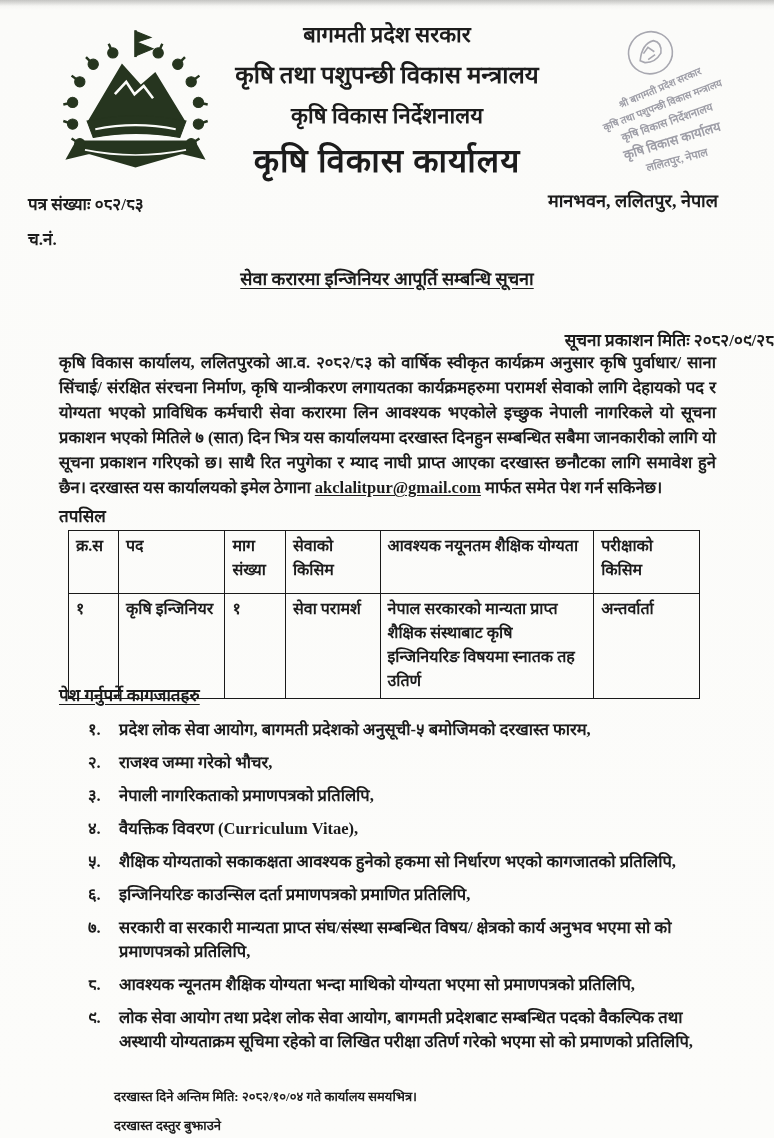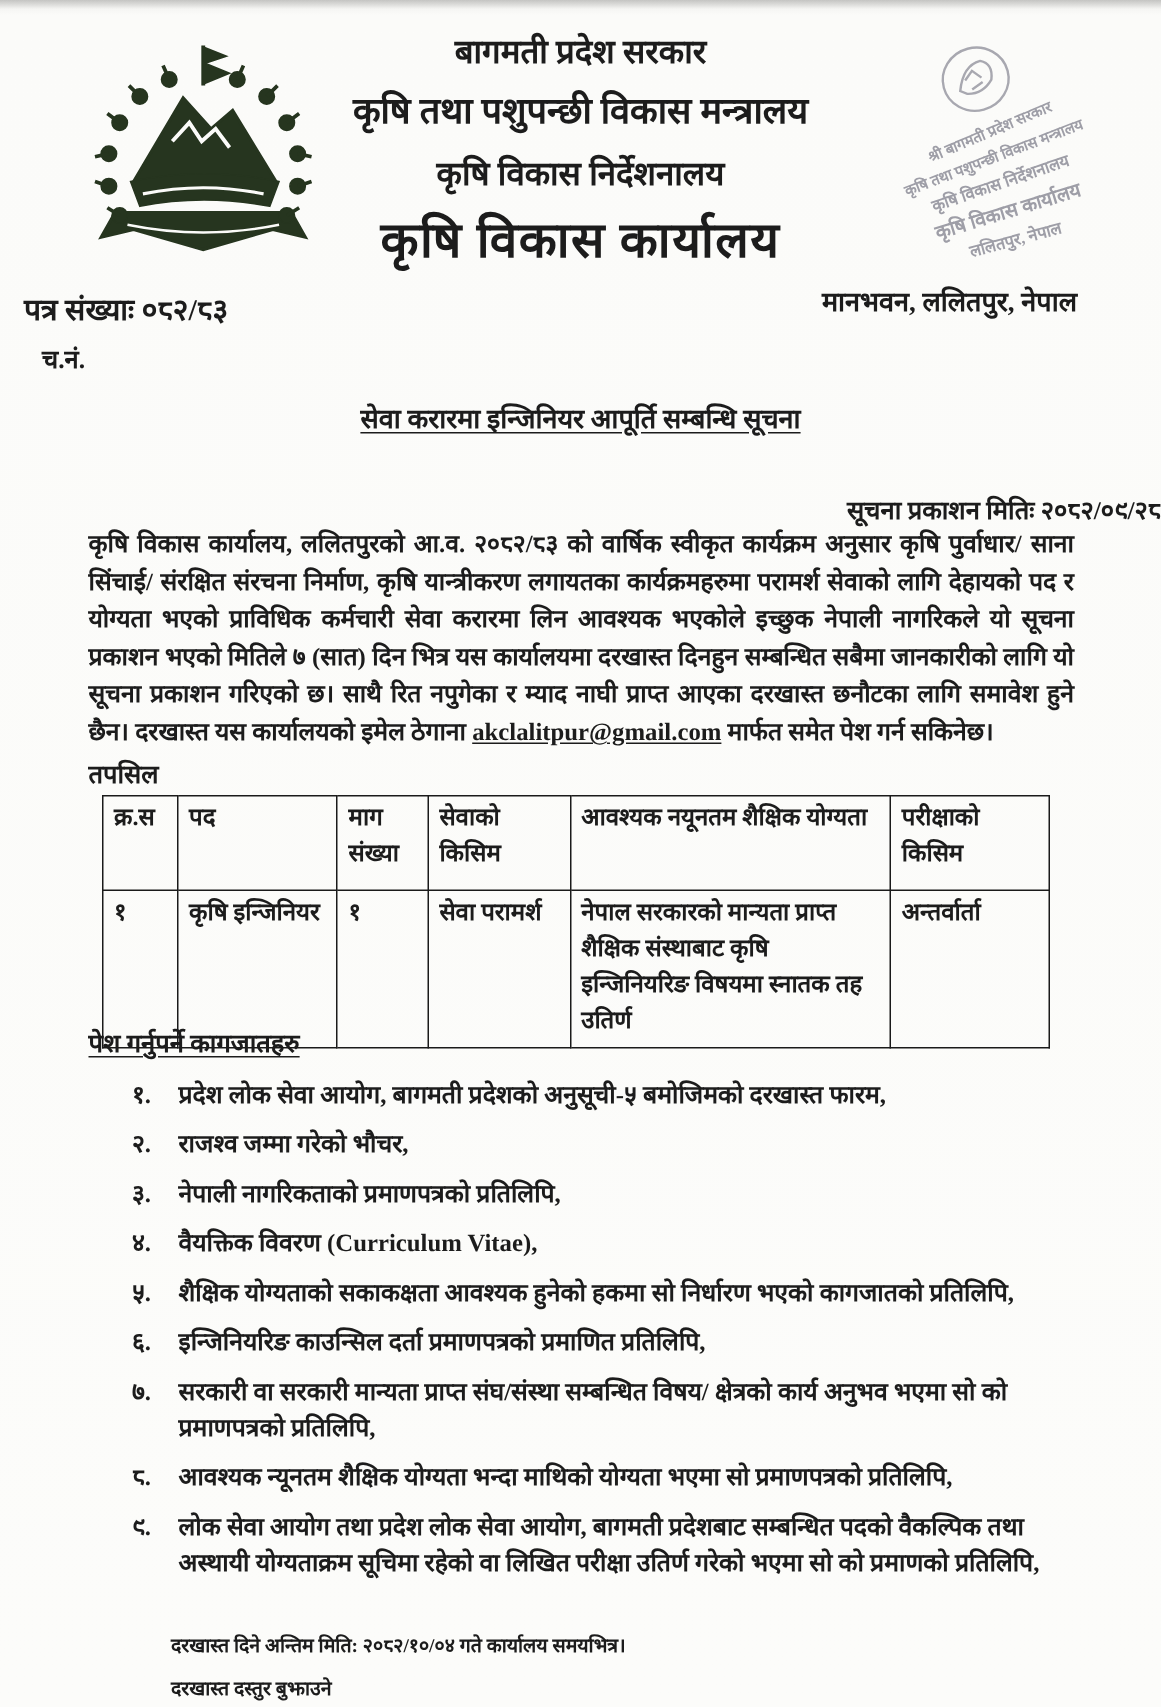--- a/index.html
+++ b/index.html
@@ -28,21 +28,21 @@
     font-weight:bold;pointer-events:none;
   }
   .stamp-seal{margin:0 auto 2px auto;display:block;}
   .stamp-line{white-space:nowrap;}
   .stamp-line:nth-of-type(1){font-size:10px;transform:rotate(-8deg) translateX(2px);}
   .stamp-line:nth-of-type(2){font-size:10px;transform:rotate(-6deg);margin-top:3px;}
   .stamp-line:nth-of-type(3){font-size:11px;transform:rotate(-4deg);margin-top:3px;}
   .stamp-line:nth-of-type(4){font-size:13px;transform:rotate(-2deg);margin-top:3px;}
   .stamp-line:nth-of-type(5){font-size:11px;transform:rotate(0deg);margin-top:3px;}
   
-  .letter-no{position:absolute;left:16px;top:192px;font-size:20px;font-weight:bold;}
+  .letter-no{position:absolute;left:28px;top:192px;font-size:17px;font-weight:bold;}
   .ch-no{position:absolute;left:28px;top:227px;font-size:17px;font-weight:bold;}
   .location{position:absolute;right:56px;top:188px;font-size:18px;font-weight:bold;margin-left:20px;}
   
   .notice-title{
     position:absolute;left:0;right:0;top:266px;text-align:center;
     font-size:18px;font-weight:bold;
   }
   .notice-title span{text-decoration:underline;text-underline-offset:3px;}
   .notice-no{position:absolute;left:0;right:0;top:296px;text-align:center;font-size:17px;font-weight:bold;}
   .notice-date{position:absolute;left:0;right:0;top:328px;text-align:right;font-size:17px;font-weight:bold;}

